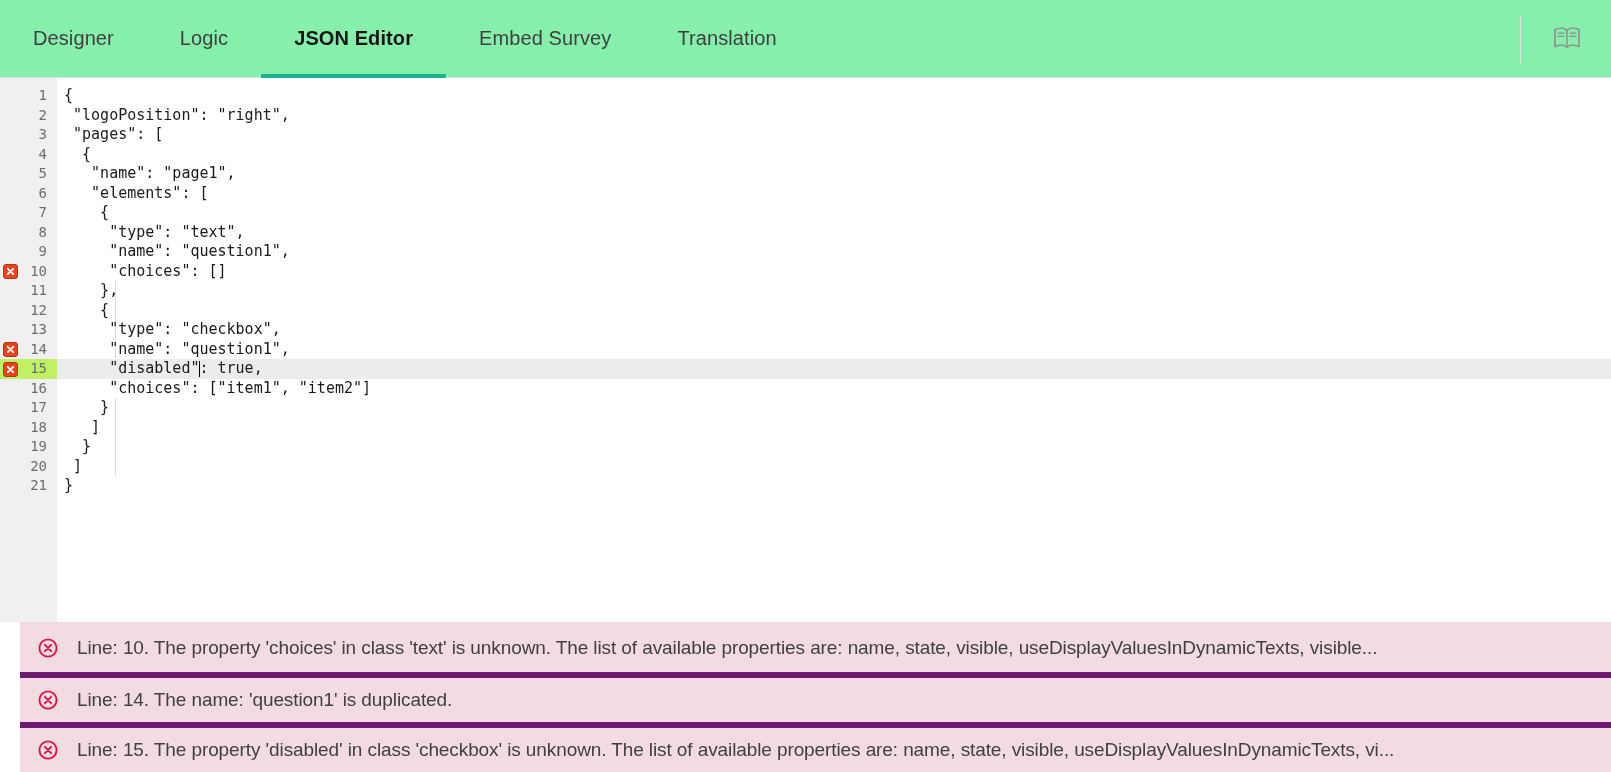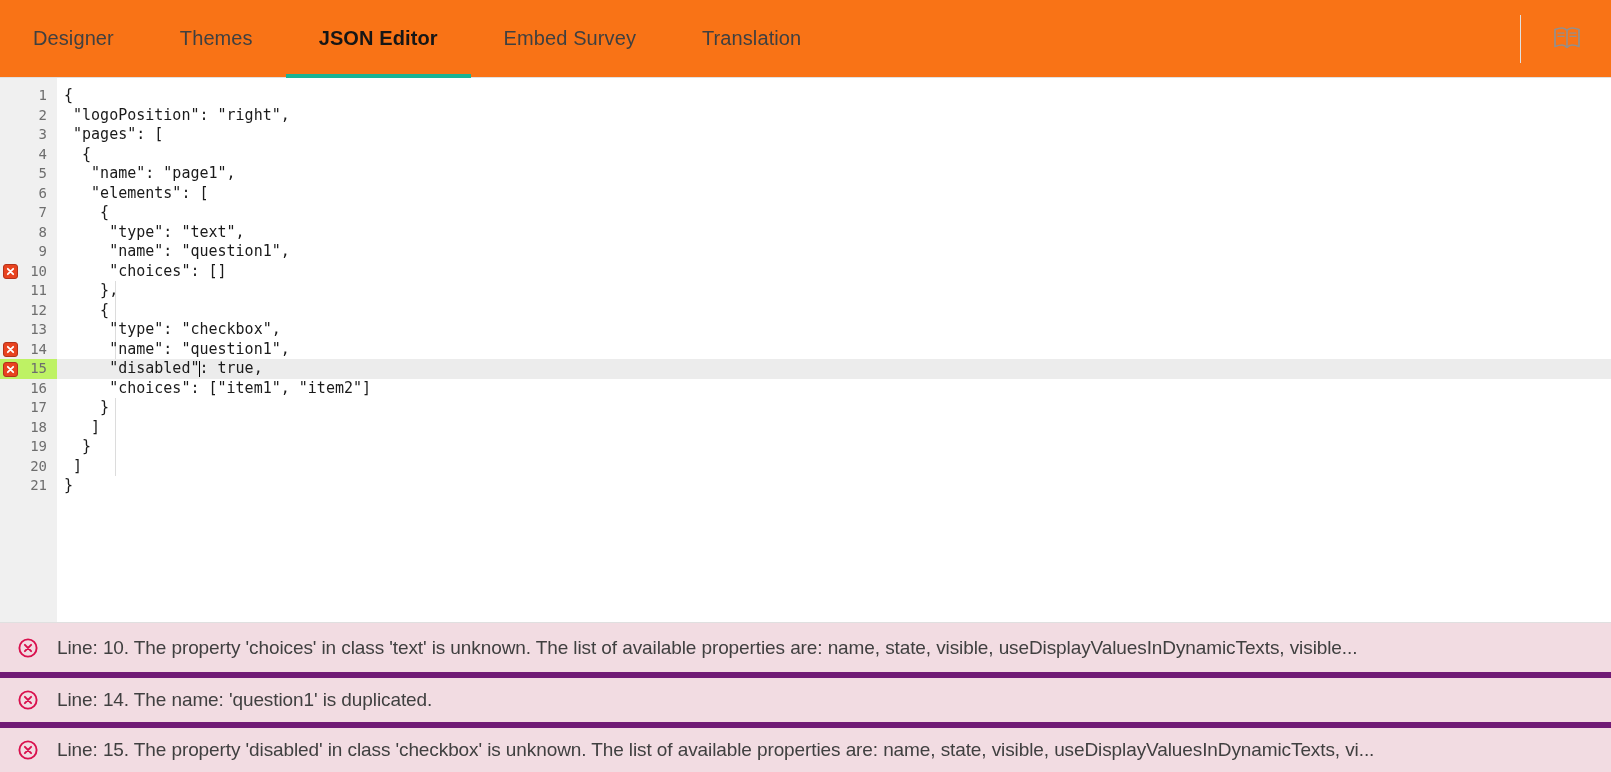--- a/index.html
+++ b/index.html
@@ -21,21 +21,21 @@
     flex-direction: column;
     position: relative;
   }
 
   
   .tabbar {
     height: 78px;
     flex: 0 0 78px;
     display: flex;
     align-items: stretch;
-    background: #f97316;
+    background: #86efac;
     border-bottom: 1px solid #e0e0e0;
     box-sizing: border-box;
     position: relative;
   }
 
   .tabs {
     display: flex;
     align-items: stretch;
     padding-left: 0;
   }
@@ -189,20 +189,21 @@
     height: 16px;
     background: #000000;
     vertical-align: -3px;
     margin: 0 -0.5px;
   }
 
   
   .errors {
     flex: 0 0 auto;
     background: #ffffff;
+    margin-left: 20px;
   }
 
   .error-row {
     height: 50px;
     display: flex;
     align-items: center;
     background: #f2dce2;
     border-top: 6px solid #701a75;
     padding-left: 17px;
     box-sizing: border-box;
@@ -232,21 +233,21 @@
   }
 </style>
 </head>
 <body>
 
 <div class="app">
 
   <div class="tabbar">
     <div class="tabs" id="tabs-container">
         <div class="tab">Designer</div>
-        <div class="tab">Themes</div>
+        <div class="tab">Logic</div>
         <div class="tab active">JSON Editor</div>
         <div class="tab">Embed Survey</div>
         <div class="tab">Translation</div>
       </div>
     <div class="tabbar-right">
       <div class="tabbar-divider"></div>
       <div class="icon-btn">
         <svg width="28" height="26" viewBox="0 0 28 26" fill="none" xmlns="http://www.w3.org/2000/svg">
           <path d="M2 3.5 C2 3.5 6 2 9 2 C11.6 2 13 3.3 14 4.3 C15 3.3 16.4 2 19 2 C22 2 26 3.5 26 3.5 L26 20.5 C26 20.5 22 19 19 19 C16.4 19 15 20.3 14 21.3 C13 20.3 11.6 19 9 19 C6 19 2 20.5 2 20.5 Z" stroke="#909090" stroke-width="1.7" stroke-linejoin="round"></path>
           <path d="M14 4.6 L14 21.2" stroke="#909090" stroke-width="1.5"></path>

